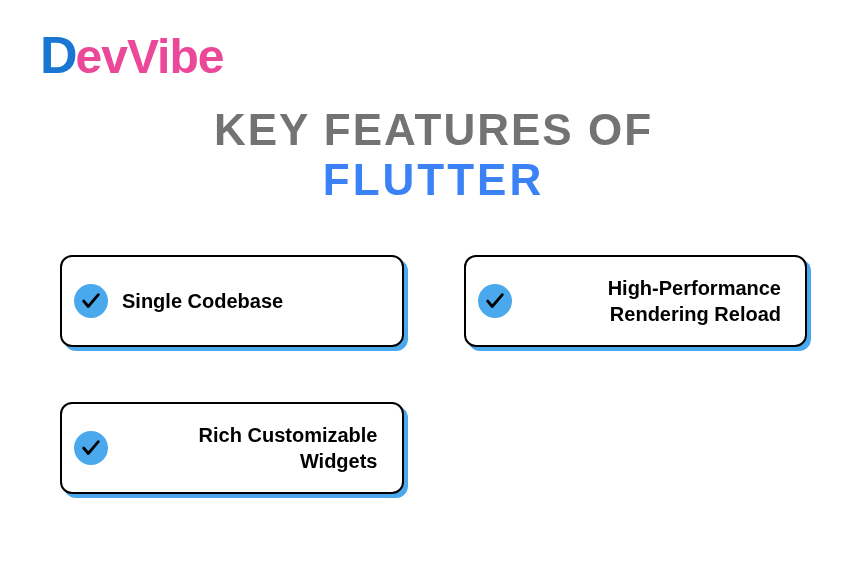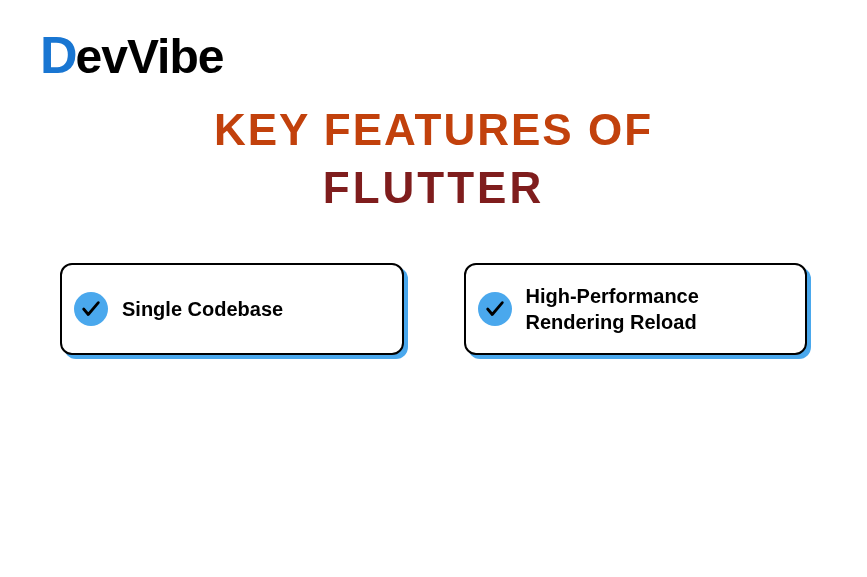--- a/index.html
+++ b/index.html
@@ -23,48 +23,48 @@
     .logo-d {
       font-size: 52px;
       font-weight: 900;
       color: #1976d2;
       font-family: Arial, sans-serif;
       letter-spacing: -2px;
     }
     .logo-rest {
       font-size: 48px;
       font-weight: 700;
-      color: #000000;
+      color: #ec4899;
       font-family: Arial, sans-serif;
       letter-spacing: -1px;
     }
     .title-section {
       text-align: center;
       margin-bottom: 50px;
     }
     .title-line1 {
       font-size: 44px;
       font-weight: 900;
-      color: #c2410c;
+      color: #737373;
       letter-spacing: 2px;
       font-family: 'Arial Black', Arial, sans-serif;
-      margin-bottom: 8px;
     }
     .title-line2 {
       font-size: 44px;
       font-weight: 900;
-      color: #7f1d1d;
+      color: #3b82f6;
       letter-spacing: 3px;
       font-family: 'Arial Black', Arial, sans-serif;
     }
     .features-grid {
       display: grid;
       grid-template-columns: 1fr 1fr;
       gap: 55px 60px;
       padding: 0 20px;
+      text-align: right;
     }
     .feature-card {
       position: relative;
       background: #ffffff;
       border: 2px solid #000000;
       border-radius: 12px;
       padding: 18px 24px 18px 60px;
       box-shadow: 4px 4px 0 0 #4aa8ed;
       min-height: 70px;
       display: flex;
@@ -121,14 +121,22 @@
 
   <div class="feature-card">
     <div class="check-circle">
       <svg viewBox="0 0 24 24" fill="none" stroke="#000000" stroke-width="3" stroke-linecap="round" stroke-linejoin="round">
         <polyline points="4,12 9,18 20,5"></polyline>
       </svg>
     </div>
     <div class="feature-text">High-Performance Rendering Reload</div>
   </div>
 
+  <div class="feature-card">
+    <div class="check-circle">
+      <svg viewBox="0 0 24 24" fill="none" stroke="#000000" stroke-width="3" stroke-linecap="round" stroke-linejoin="round">
+        <polyline points="4,12 9,18 20,5"></polyline>
+      </svg>
+    </div>
+    <div class="feature-text">Rich Customizable Widgets</div>
+  </div>
 
 </div>
 
 </body></html>

